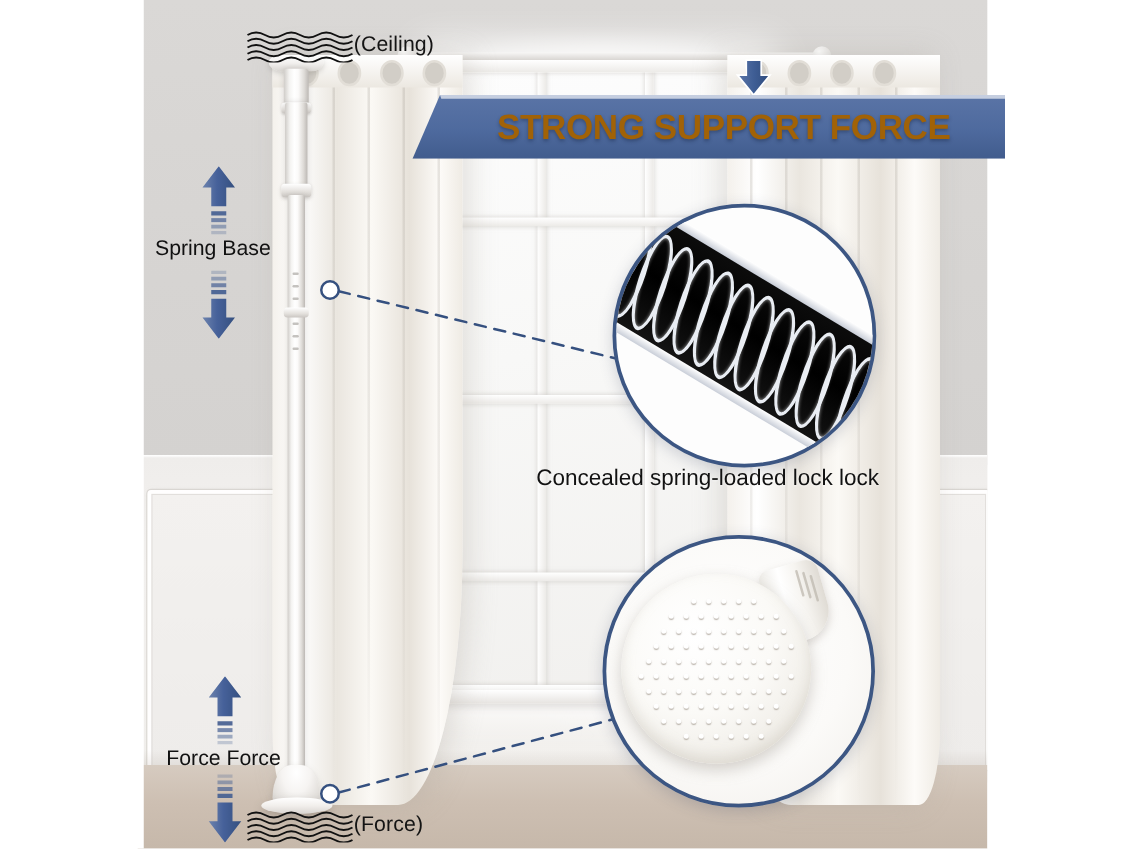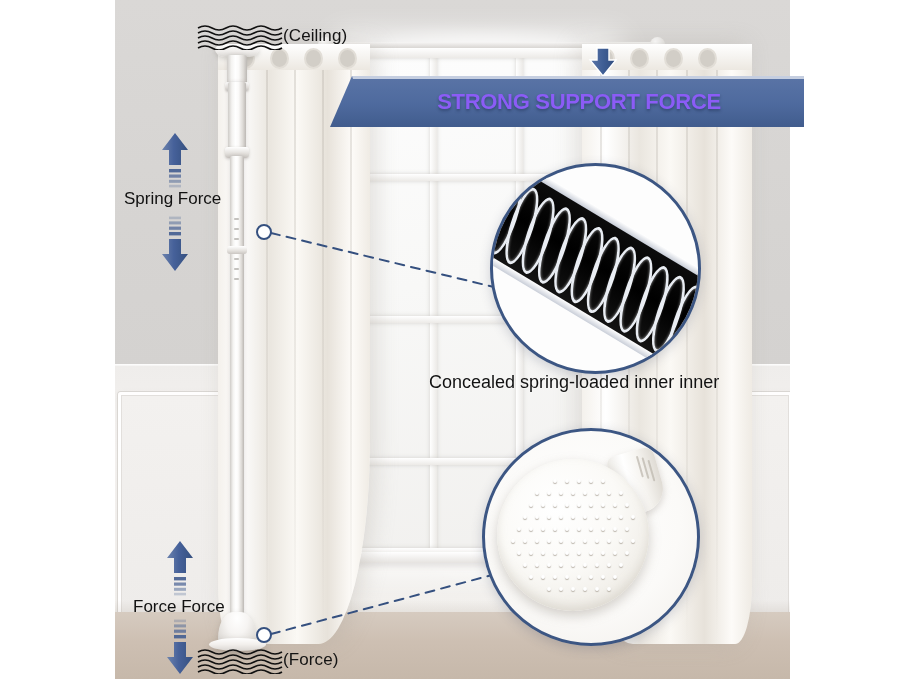--- a/index.html
+++ b/index.html
@@ -214,21 +214,21 @@
   }
 
   
   #banner{
     position:absolute;left:328px;top:76px;width:476px;height:51px;z-index:46;
   }
   #banner-text{
     position:absolute;left:0;top:0;width:476px;height:51px;
     display:flex;align-items:center;justify-content:center;
     padding-left:26px;box-sizing:border-box;
-    font-size:22px;font-weight:bold;color:#8b5cf6;
+    font-size:28px;font-weight:bold;color:#a16207;
     letter-spacing:-.3px;white-space:nowrap;
     text-shadow:0 2px 3px rgba(25,40,70,.45);
     pointer-events:none;
   }
 
   
   .callout{
     position:absolute;border-radius:50%;z-index:44;
     border:3px solid #3c5683;
     overflow:hidden;
@@ -411,21 +411,21 @@
         <stop offset="100%" stop-color="#35507f"></stop>
       </linearGradient>
     </defs>
     <polygon points="14,0 27,17 20,17 20,32 8,32 8,17 1,17" fill="url(#gUp1)"></polygon>
     <rect x="8" y="36" width="12" height="3.4" fill="#4a6394" opacity=".95"></rect>
     <rect x="8" y="41.5" width="12" height="3.2" fill="#4a6394" opacity=".72"></rect>
     <rect x="8" y="46.8" width="12" height="3" fill="#4a6394" opacity=".5"></rect>
     <rect x="8" y="51.8" width="12" height="2.6" fill="#4a6394" opacity=".28"></rect>
   </svg>
 
-  <div class="force-label" id="label-spring-force">Spring Force</div>
+  <div class="force-label" id="label-spring-force">Spring Base</div>
 
   <svg class="force-arrow" style="left:161px;top:215px;" width="28" height="56">
     <defs>
       <linearGradient id="gDn1" x1="0" y1="0" x2="1" y2="0">
         <stop offset="0%" stop-color="#6d83ad"></stop>
           <stop offset="45%" stop-color="#46619a"></stop>
         <stop offset="100%" stop-color="#35507f"></stop>
       </linearGradient>
     </defs>
     <rect x="8" y="1.6" width="12" height="2.6" fill="#4a6394" opacity=".28"></rect>
@@ -611,15 +611,15 @@
         <div class="nub" style="left: 116px; top: 116px;"></div>
         <div class="nub" style="left: 50px; top: 128px;"></div>
         <div class="nub" style="left: 62px; top: 128px;"></div>
         <div class="nub" style="left: 74px; top: 128px;"></div>
         <div class="nub" style="left: 86px; top: 128px;"></div>
         <div class="nub" style="left: 98px; top: 128px;"></div>
         <div class="nub" style="left: 110px; top: 128px;"></div>
       </div>
   </div>
 
-  <div class="caption" id="caption-spring">Concealed spring-loaded inner inner</div>
+  <div class="caption" id="caption-spring">Concealed spring-loaded lock lock</div>
 
 </div>
 
 </body></html>

